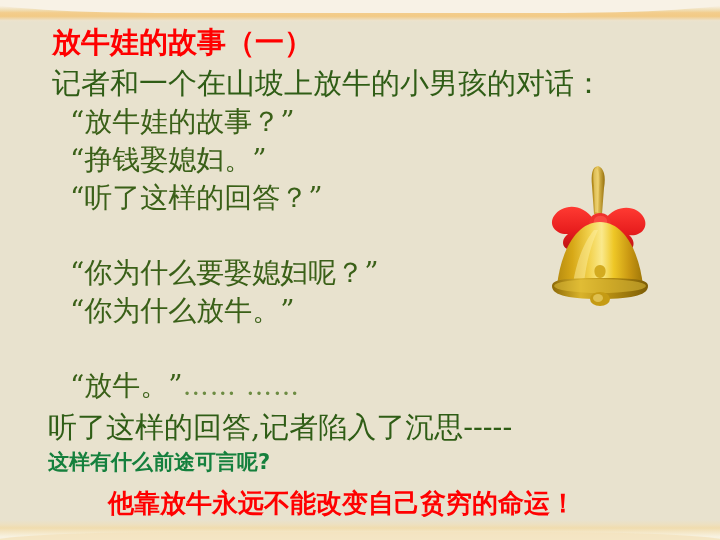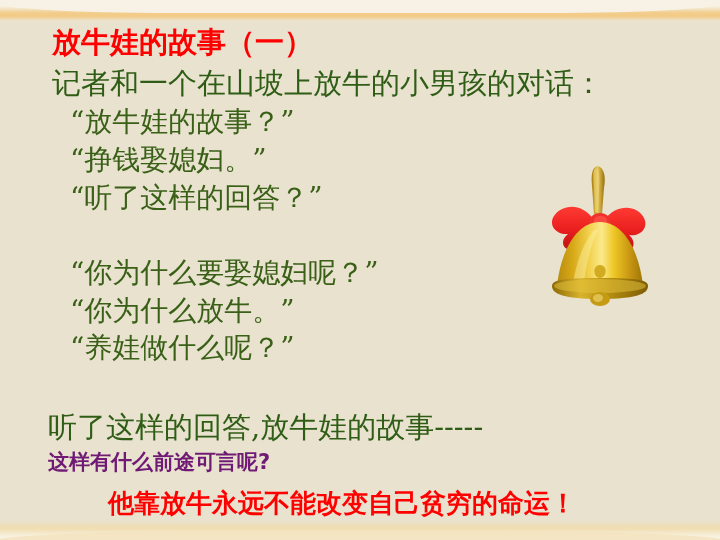--- a/index.html
+++ b/index.html
@@ -139,21 +139,21 @@
 
   .dashes {
     letter-spacing: 0px;
   }
 
   .question {
     left: 48px;
     top: 450px;
     font-size: 21px;
     line-height: 24px;
-    color: #701a75;
+    color: #15803d;
     font-weight: bold;
     font-family: "DejaVu Sans", "Liberation Sans", sans-serif;
   }
 
   .final {
     left: 62px;
     top: 489px;
     font-size: 26px;
     line-height: 29px;
     color: #ff0000;
@@ -183,24 +183,24 @@
 
     <div class="line title">放牛娃的故事（一）</div>
 
     <div class="line lead">记者和一个在山坡上放牛的小男孩的对话：</div>
 
     <div class="line dialog d0">“放牛娃的故事？”</div>
     <div class="line dialog d1">“挣钱娶媳妇。”</div>
     <div class="line dialog d2">“听了这样的回答？”</div>
     <div class="line dialog d4">“你为什么要娶媳妇呢？”</div>
     <div class="line dialog d5">“你为什么放牛。”</div>
-    <div class="line dialog d6">“养娃做什么呢？”</div>
-
-
-    <div class="line conclude"><span>听了这样的回答,放牛娃的故事</span><span class="dashes">-----</span></div>
+
+    <div class="line dialog d7"><span>“放牛。”</span><span class="ellipsis">…… ……</span></div>
+
+    <div class="line conclude"><span>听了这样的回答,记者陷入了沉思</span><span class="dashes">-----</span></div>
 
     <div class="line question">这样有什么前途可言呢?</div>
 
     <div class="line final">他靠放牛永远不能改变自己贫穷的命运！</div>
 
   </div>
 
   <div class="bell-art">
     <svg width="120" height="170" viewBox="0 0 120 170" xmlns="http://www.w3.org/2000/svg">
       <defs>

